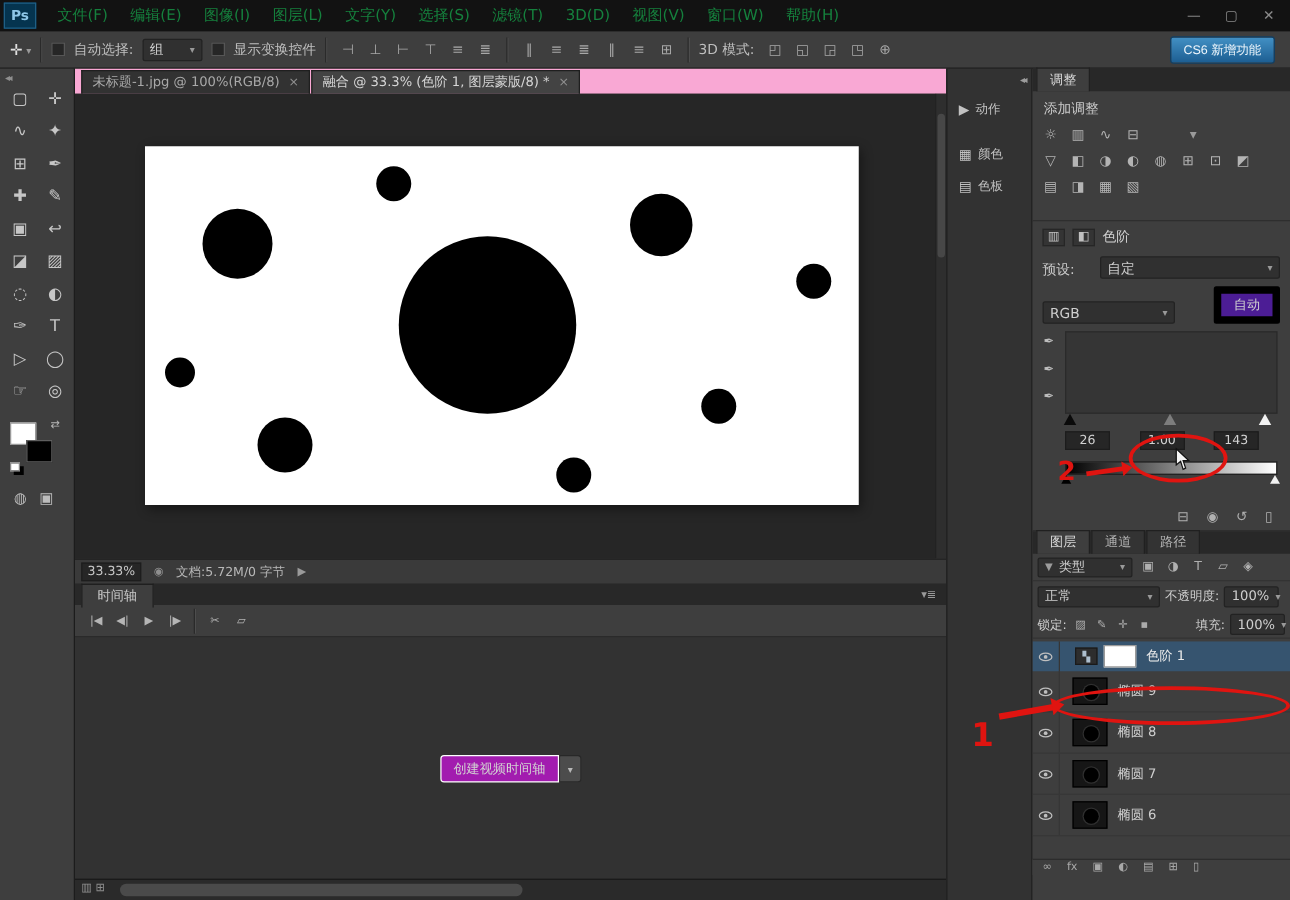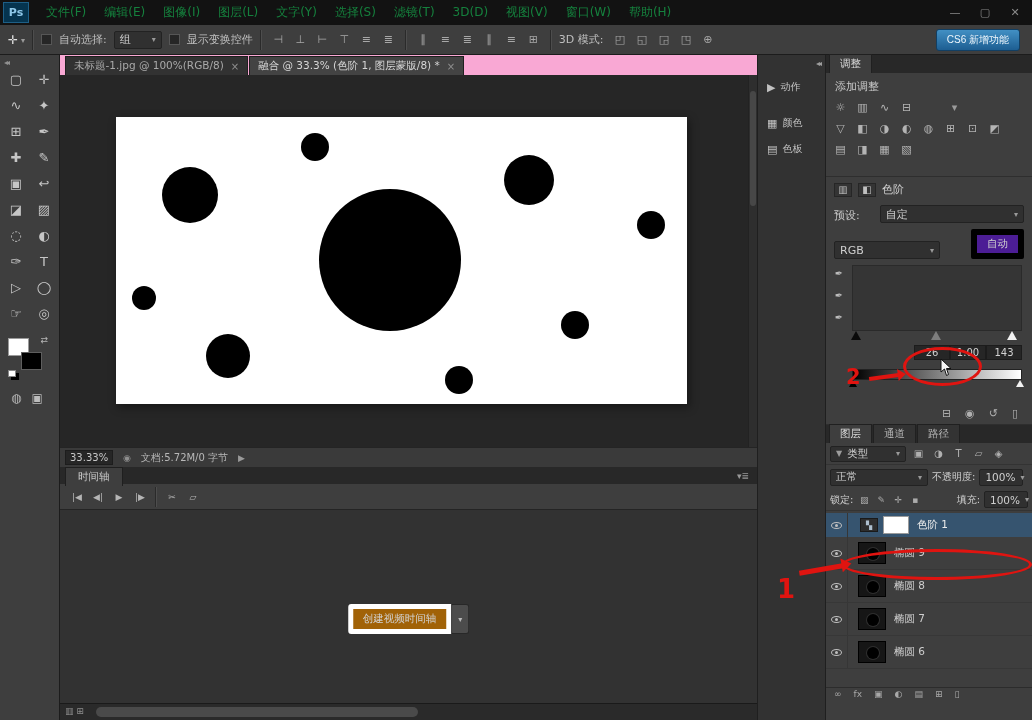--- a/index.html
+++ b/index.html
@@ -70,21 +70,21 @@
   
   #timeline{position:absolute;left:60px;top:467px;width:697px;height:236px;background:#323232}
   .tl-tabs{height:17px;background:#282828;display:flex;align-items:flex-start;padding-left:5px;position:relative}
   .tl-tab{background:#3e3e3e;padding:2px 12px;font-size:10.5px;color:#c8c8c8;border:1px solid #1f1f1f;border-bottom:none}
   .strip-menu{position:absolute;right:8px;bottom:3px;color:#999;font-size:9px}
   .strip-menu::after{content:"▾≣"}
   .tl-controls{height:26px;background:#3e3e3e;border-bottom:1px solid #242424;display:flex;align-items:center;padding-left:8px;gap:6px}
   .tl-btn{min-width:18px;height:18px;display:flex;align-items:center;justify-content:center;color:#b5b5b5;font-size:9px}
   .tl-content{position:relative;height:193px;background:#323232}
   .create-group{position:absolute;left:50%;top:94px;transform:translateX(-50%);display:flex}
-  .create-btn{background:#a16207;border:5px solid #ffffff;border-radius:3px 0 0 3px;padding:3px 10px;font-size:10.5px;color:#d2d2d2}
+  .create-btn{background:#a21caf;border:1px solid #ffffff;border-radius:3px 0 0 3px;padding:3px 10px;font-size:10.5px;color:#d2d2d2}
   .create-dd{width:18px;background:#4c4c4c;border:1px solid #282828;border-left:1px solid #333;border-radius:0 3px 3px 0;
     display:flex;align-items:center;justify-content:center;color:#b9b9b9;font-size:8px}
   .create-dd::after{content:"▾"}
   #bottom-strip{position:absolute;left:60px;top:703px;width:697px;height:17px;background:#2a2a2a;border-top:1px solid #1a1a1a}
   .h-thumb{position:absolute;left:36px;top:3px;width:322px;height:10px;background:#4a4a4a;border-radius:5px}
   .bs-icons{position:absolute;left:5px;top:2px;display:flex;gap:7px;color:#8d8d8d;font-size:9px}
 
   
   #dock{position:absolute;left:757px;top:55px;width:69px;bottom:0;background:#323232;border-left:1px solid #1f1f1f;border-right:1px solid #1f1f1f}
   .dock-expand{position:absolute;top:4px;right:5px;color:#9c9c9c;font-size:8px;letter-spacing:-2px}
@@ -116,21 +116,21 @@
   .rgb-select{width:106px;height:18px}
   .auto-btn{margin-left:auto;background:#4c1d95;border:6px solid #000000;border-radius:2px;padding:2px 10px;font-size:10.5px;color:#d0d0d0}
   .levels-area{position:relative;margin:4px 8px 0 6px;height:126px}
   .droppers{position:absolute;left:0;top:2px;display:flex;flex-direction:column;gap:9px}
   .dropper{width:14px;height:13px;display:flex;align-items:center;justify-content:center;color:#bdbdbd;font-size:10px}
   .histogram{position:absolute;left:20px;right:2px;top:0;height:66px;background:#353535;border:1px solid #2a2a2a}
   .slider-tri{position:absolute;top:66px;width:0;height:0;border-left:5px solid transparent;border-right:5px solid transparent;border-bottom:9px solid #888}
   .tri-black{left:19px;border-bottom-color:#0a0a0a}
   .tri-gray{left:99px;border-bottom-color:#7d7d7d}
   .tri-white{left:175px;border-bottom-color:#f2f2f2}
-  .level-fields{position:absolute;top:80px;left:20px;right:2px;display:flex;justify-content:flex-end}
+  .level-fields{position:absolute;top:80px;left:20px;right:17px;display:flex;justify-content:space-between}
   .lfield{width:36px;height:15px;background:#262626;border:1px solid #1c1c1c;color:#d2d2d2;font-size:10px;text-align:center;line-height:13px}
   .out-gradient{position:absolute;left:20px;right:2px;top:104px;height:11px;background:linear-gradient(to right,#000,#fff);border:1px solid #222}
   .out-tri{position:absolute;top:115px;width:0;height:0;border-left:4px solid transparent;border-right:4px solid transparent;border-bottom:7px solid #000}
   .out-black{left:17px}
   .out-white{right:0;border-bottom-color:#f2f2f2}
   .prop-bottom{position:absolute;bottom:4px;left:0;right:0;display:flex;justify-content:flex-end;gap:14px;padding:0 14px;align-items:center}
   .prop-bottom .icon{color:#b0b0b0;font-size:11px}
 
   #layers-body{position:relative;height:257px}
   .lrow{display:flex;align-items:center;font-size:10.5px;color:#cfcfcf}

